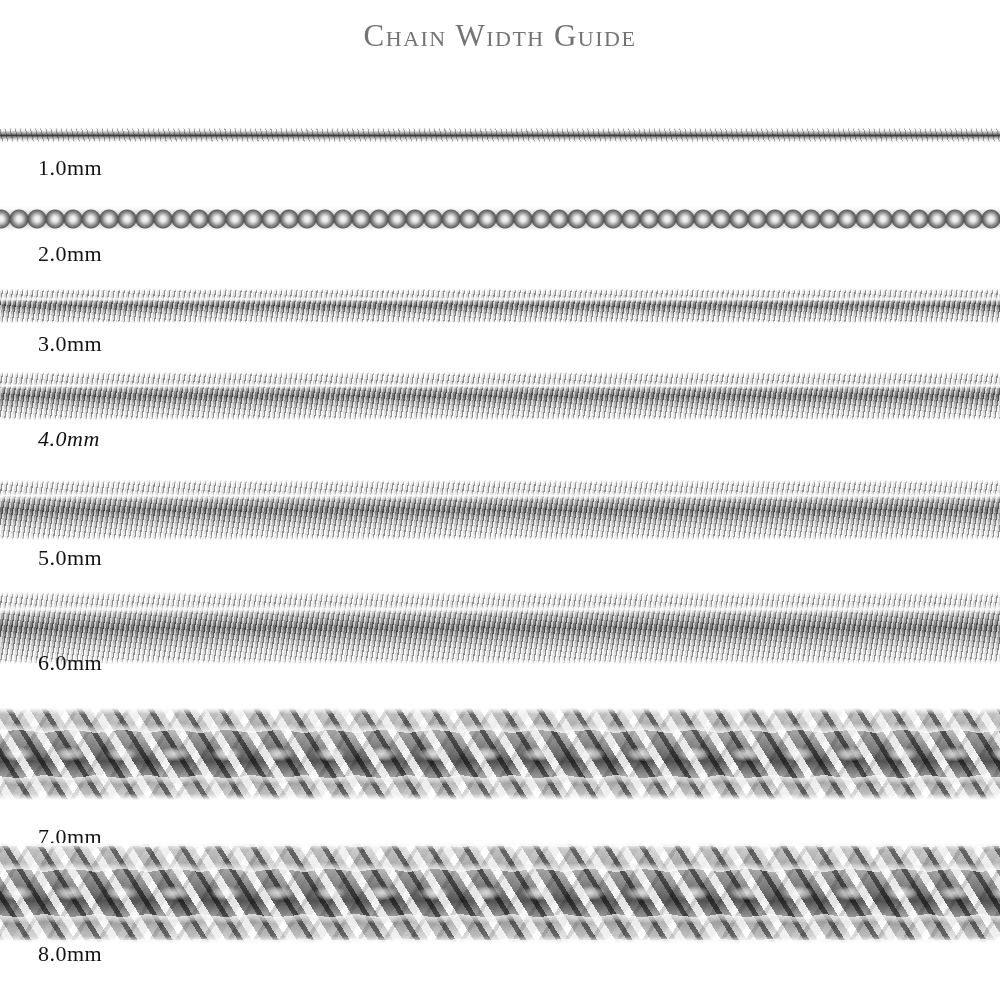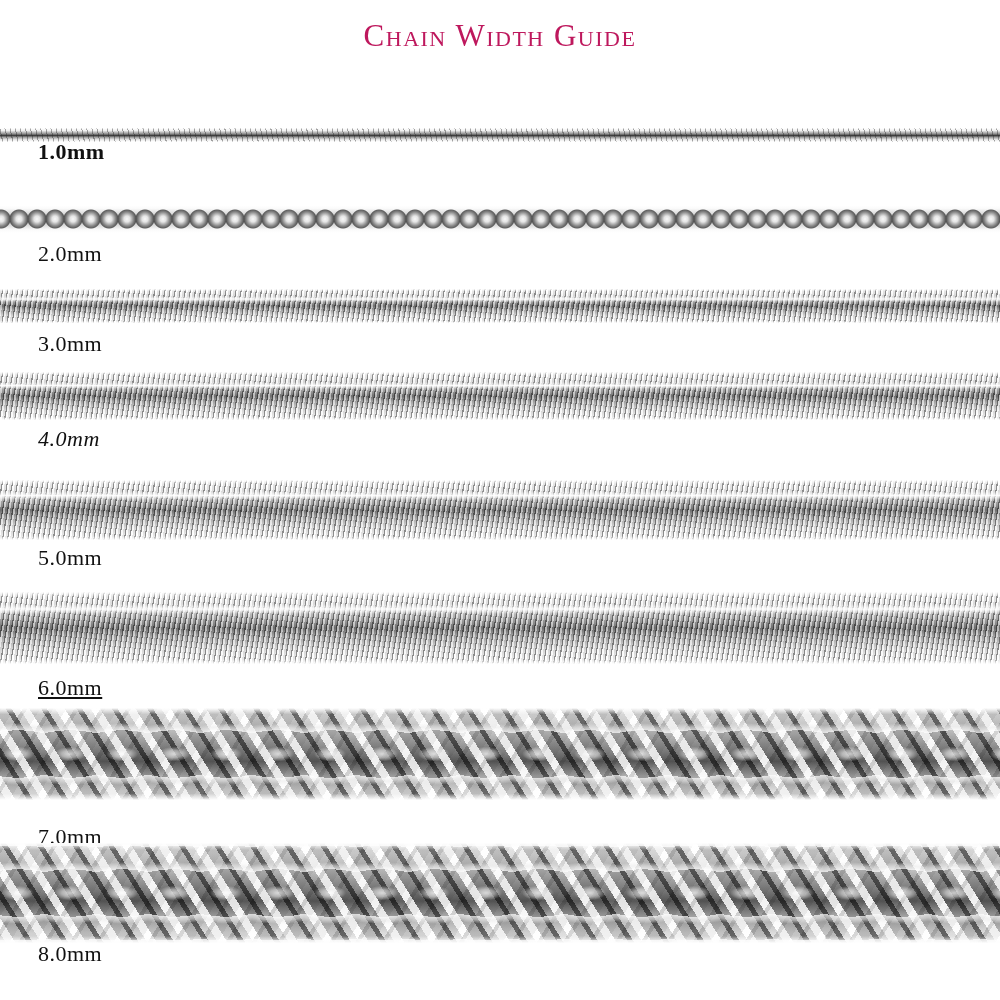--- a/index.html
+++ b/index.html
@@ -19,21 +19,21 @@
   #page-title {
     position: absolute;
     top: 18px;
     left: 0;
     width: 1000px;
     text-align: center;
     font-family: "Liberation Serif", serif;
     font-size: 31px;
     letter-spacing: 1.5px;
     font-variant: small-caps;
-    color: #be185d;
+    color: #737373;
   }
 
   .chain-row {
     position: absolute;
     left: 0;
     width: 1000px;
   }
 
   .chain-strip {
     position: absolute;
@@ -215,21 +215,21 @@
 <body>
 
 <div id="page-title">Chain Width Guide</div>
 
 <div class="chain-row">
   <div class="chain-strip" style="top:128px;height:14px;">
     <div class="strip-core g-1"></div>
     <div class="tex-1"></div>
     <div class="edge-fade"></div>
   </div>
-  <div class="chain-label" style="top:139px;font-weight:bold;">1.0mm</div>
+  <div class="chain-label" style="top:155px;">1.0mm</div>
 </div>
 
 <div class="chain-row">
   <div class="chain-strip" style="top:205px;height:28px;">
     <div class="strip-core g-2"></div>
     <div class="tex-2"></div>
     <div class="edge-fade"></div>
   </div>
   <div class="chain-label" style="top:241px;">2.0mm</div>
 </div>
@@ -264,21 +264,21 @@
   <div class="chain-label" style="top:545px;text-align:center;">5.0mm</div>
 </div>
 
 <div class="chain-row">
   <div class="chain-strip" style="top:592px;height:72px;">
     <div class="strip-core g-snake"></div>
     <div class="tex-snake"></div>
     <div class="hilite" style="top:16%;height:14%;"></div>
     <div class="edge-fade"></div>
   </div>
-  <div class="chain-label" style="top:675px;text-decoration:underline;">6.0mm</div>
+  <div class="chain-label" style="top:650px;">6.0mm</div>
 </div>
 
 <div class="chain-row">
   <div class="chain-strip" style="top:708px;height:92px;">
     <div class="strip-core g-rope"></div>
     <div class="tex-rope-a"></div>
     <div class="tex-rope-b"></div>
     <div class="tex-rope-beads"></div>
     <div class="edge-fade"></div>
   </div>

